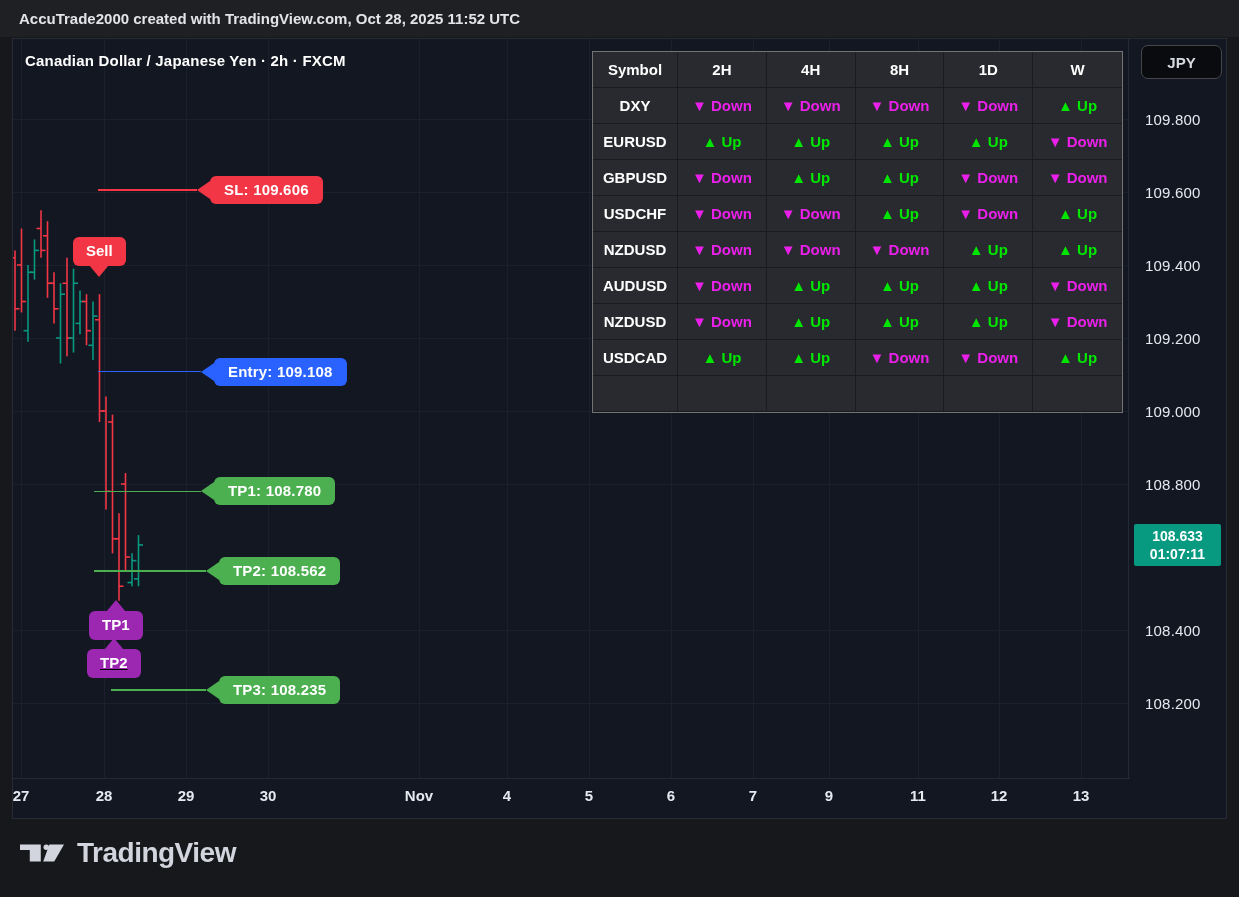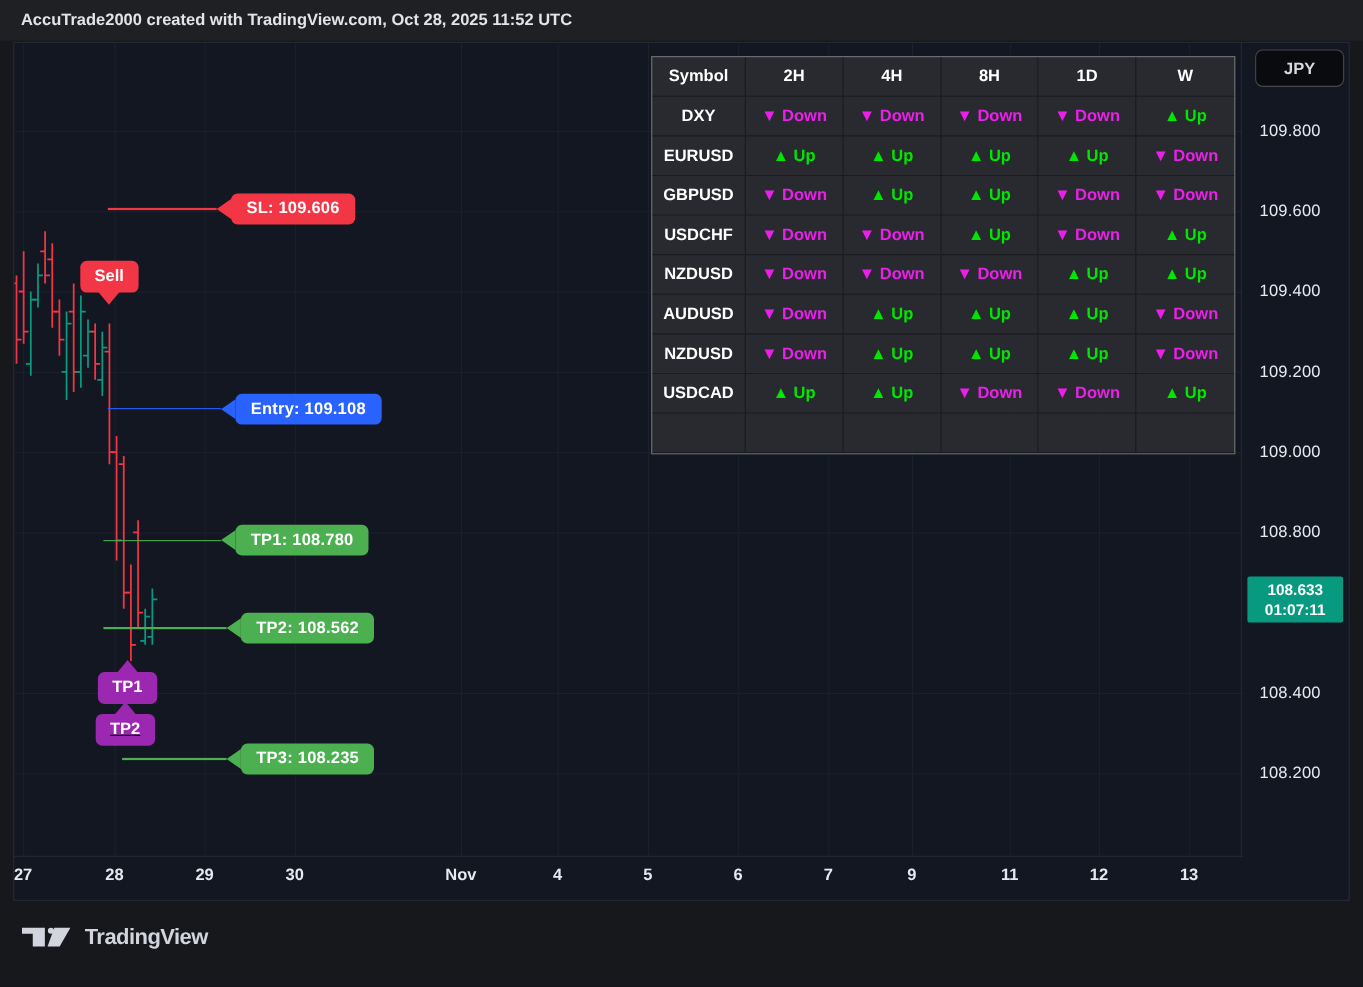--- a/index.html
+++ b/index.html
@@ -44,21 +44,21 @@
           border-left:10px solid transparent;border-right:10px solid transparent;border-bottom:12px solid var(--c);margin-bottom:-1px}
 
   .mtable{position:absolute;left:579px;top:12px;width:531px;height:362px;background:rgba(42,43,48,.97);
           border:1px solid #737373;display:grid;grid-template-columns:85px repeat(5,1fr);
           grid-template-rows:repeat(10,1fr);box-sizing:border-box}
   .mcell{display:flex;align-items:center;justify-content:center;font-size:15px;font-weight:700;color:#fff;
          border-right:1px solid rgba(12,12,16,.5);border-bottom:1px solid rgba(12,12,16,.5);overflow:hidden}
   .mcell.last-col{border-right:none}
 
   .footer-logo{position:absolute;left:20px;top:837px;display:flex;align-items:center;gap:13px}
-  .brand-text{color:#d2d5dd;font-size:20px;font-weight:700;letter-spacing:-.5px}
+  .brand-text{color:#d2d5dd;font-size:28px;font-weight:700;letter-spacing:-.5px}
   .mark{fill:#d2d5dd}
 </style>
 </head>
 <body>
 
 <div class="topbar">
   <span>AccuTrade2000 created with TradingView.com, Oct 28, 2025 11:52 UTC</span>
 </div>
 
 <div class="frame">
@@ -219,20 +219,21 @@
         <div class="marker" style="left: 60px; top: 198px; --c: #f23645;">
           <div class="marker-box">Sell<div class="tri-down"></div></div>
         </div>
         <div class="marker" style="left: 76px; top: 572px; --c: #9c27b0;">
           <div class="marker-box">TP1<div class="tri-up"></div></div>
         </div>
         <div class="marker" style="left: 74px; top: 610px; text-decoration: underline; --c: #9c27b0;">
           <div class="marker-box">TP2<div class="tri-up"></div></div>
         </div>
       </div>
+    <div class="chart-title">Canadian Dollar / Japanese Yen · 2h · FXCM</div>
     <div class="mtable" id="matrix-table">
         <div class="mcell">Symbol</div>
         <div class="mcell">2H</div>
         <div class="mcell">4H</div>
         <div class="mcell">8H</div>
         <div class="mcell">1D</div>
         <div class="mcell last-col">W</div>
         <div class="mcell">DXY</div>
         <div class="mcell" style="color: rgb(234, 32, 234);">▼ Down</div>
         <div class="mcell" style="color: rgb(234, 32, 234);">▼ Down</div>

